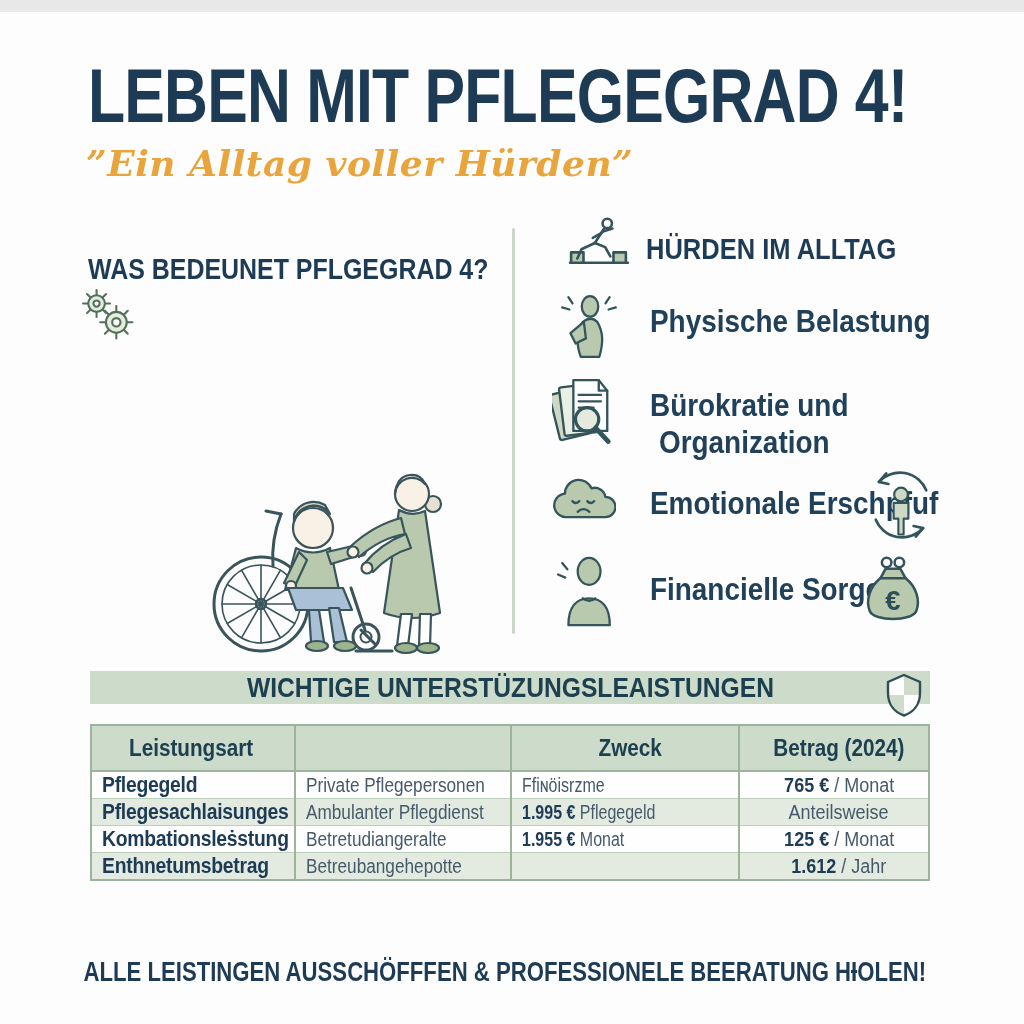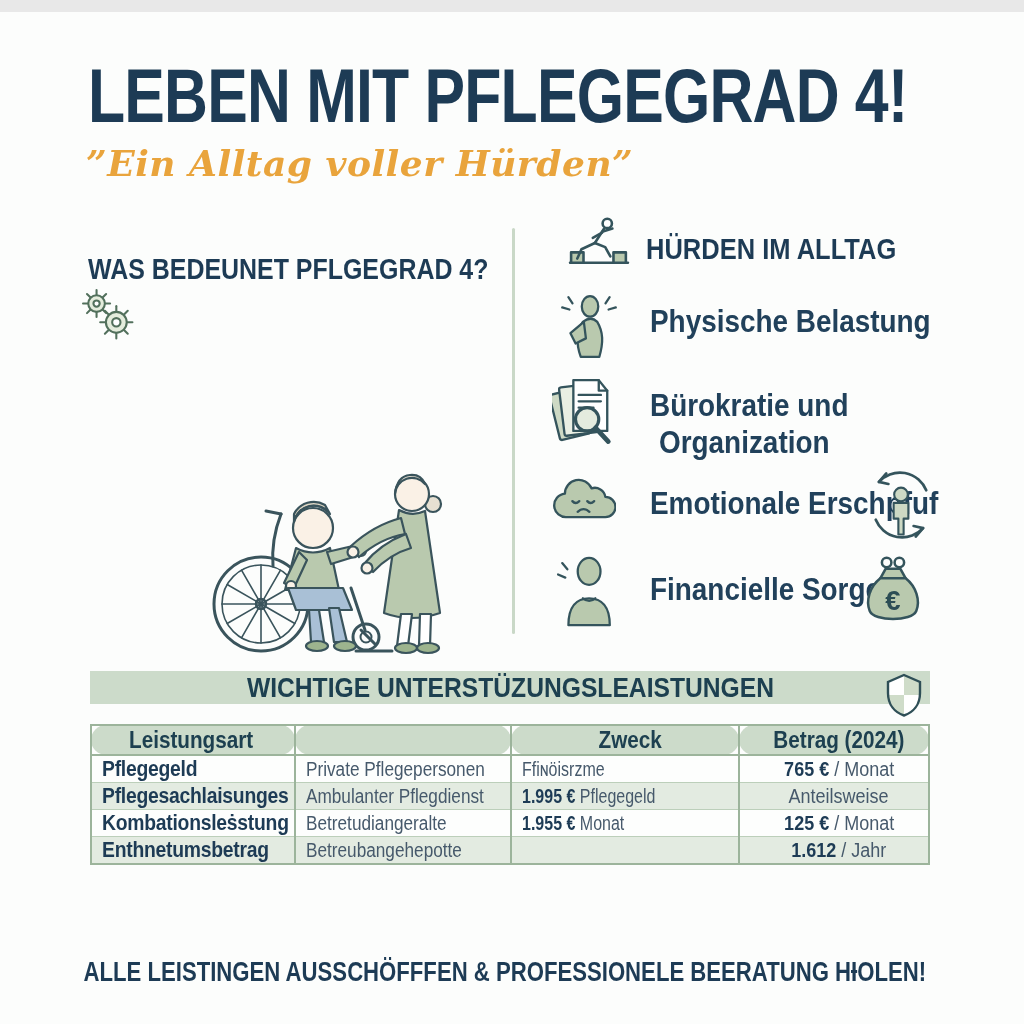--- a/index.html
+++ b/index.html
@@ -56,21 +56,21 @@
   .band{position:absolute;left:90px;top:659px;width:840px;height:33px;background:var(--band);
     display:flex;align-items:center;justify-content:center;}
   .band-title{font-size:28px;font-weight:bold;color:#1d4050;display:inline-block;transform:scaleX(.88);white-space:nowrap;}
   .band-shield{position:absolute;right:6px;top:2px;}
 
   
   table.support{position:absolute;left:90px;top:712px;width:840px;border-collapse:collapse;
     table-layout:fixed;background:#fdfefd;border:2.5px solid var(--border);}
   table.support col.w1{width:204px}table.support col.w2{width:216px}
   table.support col.w3{width:228px}table.support col.w4{width:190px}
-  table.support th{height:30px;background:var(--band);border-bottom:2px solid var(--border);border-radius:15px;}
+  table.support th{height:46px;background:var(--band);border-bottom:2px solid var(--border);}
   table.support td{height:26px;}
   table.support th,table.support td{border-left:2px solid var(--border);padding:0 0 0 10px;vertical-align:middle;}
   table.support th:first-child,table.support td:first-child{border-left:none;}
   table.support tbody td{border-top:1.5px solid #bccfba;}
   table.support tbody tr:first-child td{border-top:none;}
   table.support tbody tr.alt{background:var(--row-tint);}
   .cin{display:inline-block;transform-origin:left center;white-space:nowrap;}
   th .cin{font-size:23px;font-weight:bold;color:#1d4050;transform:scaleX(.9);}
   th.h3,th.h4,td.c4{text-align:center;padding:0 4px;}
   th.h3 .cin,th.h4 .cin,td.c4 .cin{transform-origin:center center;}

